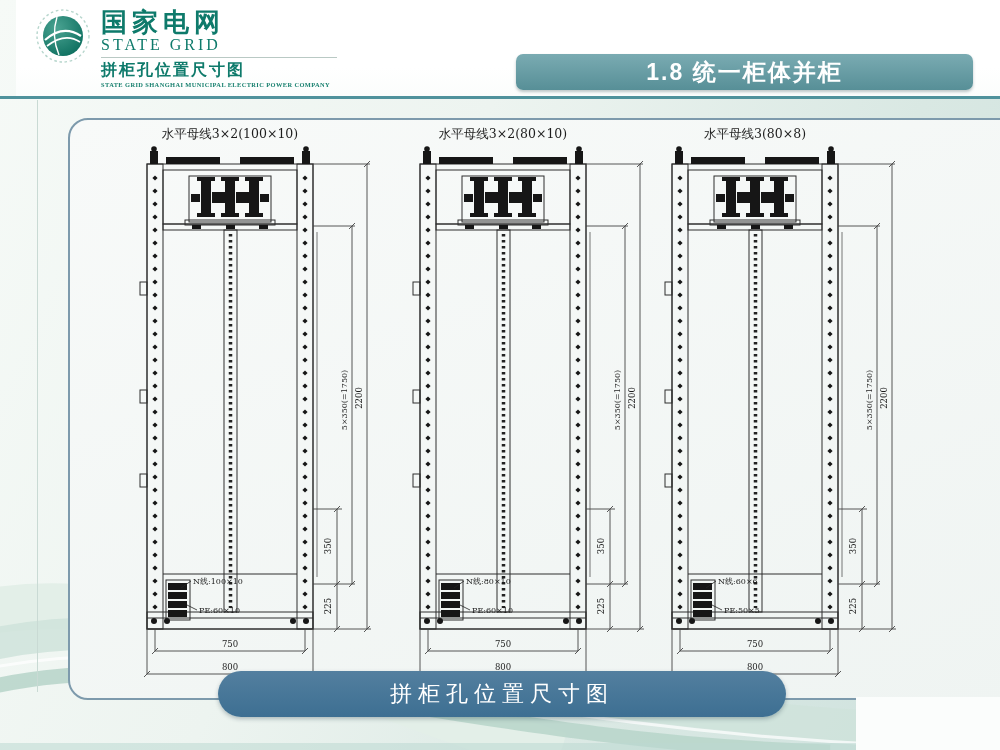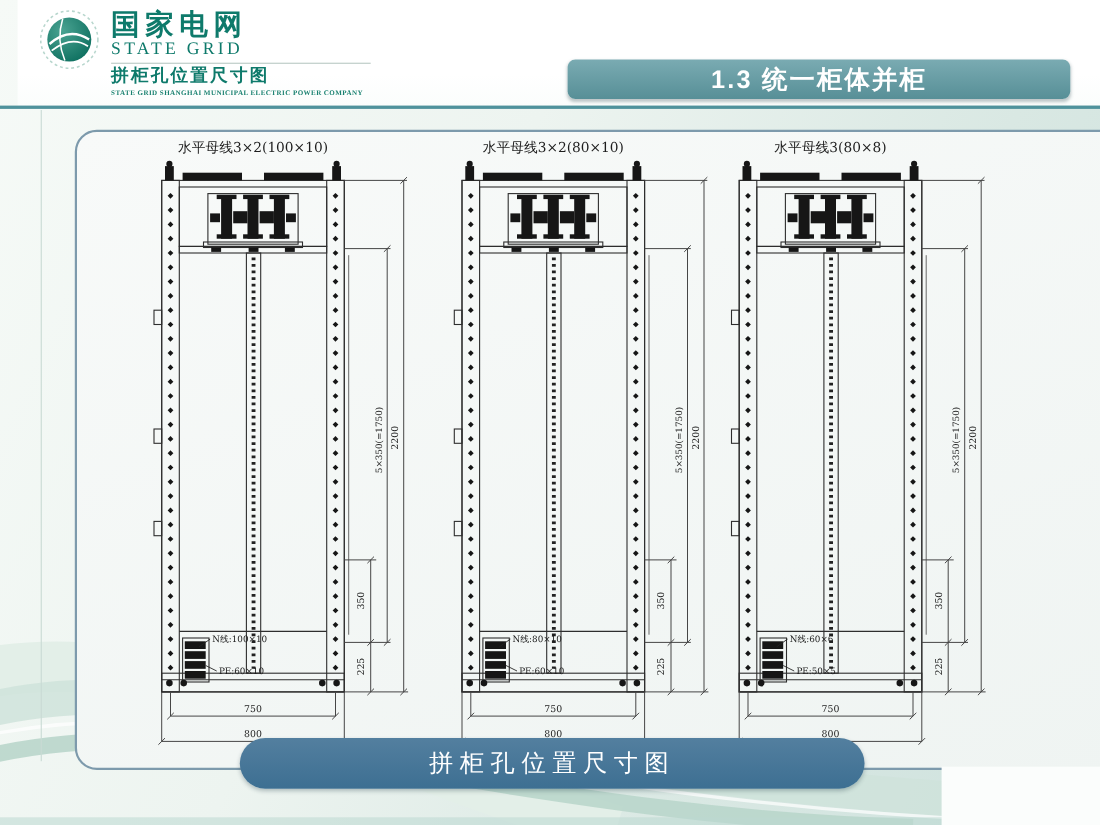--- a/index.html
+++ b/index.html
@@ -75,21 +75,21 @@
         <path d="M21 8 Q15 27 23 46" stroke="#fff" stroke-width="1.4" fill="none"></path>
       </svg>
       <div class="logo-text">
         <div class="brand-cn">国家电网</div>
         <div class="brand-en">STATE GRID</div>
         <div class="logo-divider"></div>
         <div class="company-cn">拼柜孔位置尺寸图</div>
         <div class="company-en">STATE GRID SHANGHAI MUNICIPAL ELECTRIC POWER COMPANY</div>
       </div>
     </div>
-    <div class="title-banner">1.3 统一柜体并柜</div>
+    <div class="title-banner">1.8 统一柜体并柜</div>
   </div>
   <div class="header-rule"></div>
 
   <div class="frame">
     <div id="cabinets">
   <svg class="cab" style="left:39px" width="270" height="558" viewBox="0 0 270 558">
 
     <g stroke="#2e2e2e" stroke-width="1" fill="none">
       <rect x="38" y="42" width="166" height="465"></rect>
       <rect x="38" y="42" width="16" height="465"></rect>

